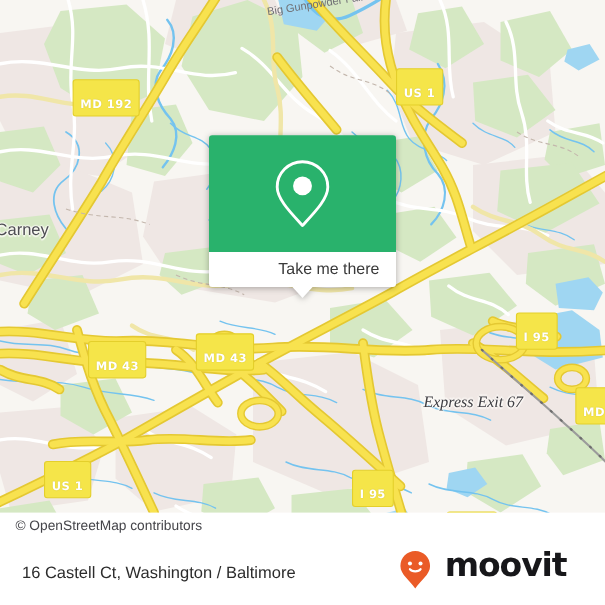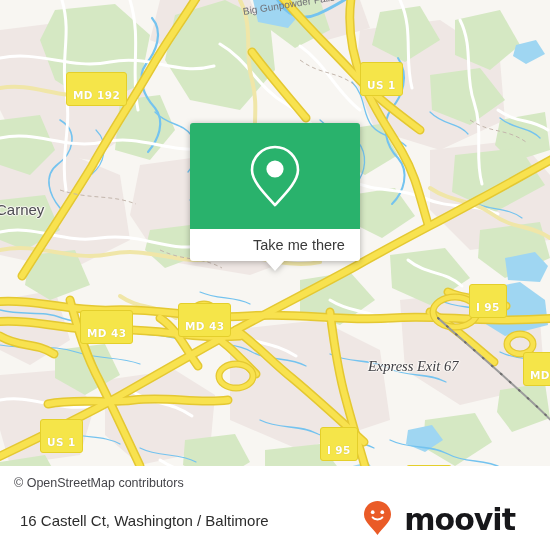--- a/index.html
+++ b/index.html
@@ -121,21 +121,21 @@
 
   
   #attribution {
     position: absolute;
     left: 0;
     top: 466px;
     width: 550px;
     height: 24px;
     background: #ffffff;
     display: flex;
-    align-items: flex-end;
+    align-items: center;
   }
   #attribution-text {
     padding-left: 14px;
     font-size: 12.5px;
     color: #45454a;
     font-family: "Liberation Sans", sans-serif;
   }
 
   
   #footer {
@@ -152,21 +152,21 @@
     padding: 0 18px 0 20px;
   }
   #footer-address {
     font-size: 15px;
     color: #2c2c2c;
     font-family: "Liberation Sans", sans-serif;
     white-space: nowrap;
   }
   #brand {
     display: flex;
-    align-items: center;
+    align-items: flex-start;
     gap: 12px;
   }
   #brand-name {
     font-family: "DejaVu Sans", sans-serif;
     font-size: 30px;
     font-weight: bold;
     color: #17171a;
     letter-spacing: -1px;
     line-height: 1;
   }
@@ -381,21 +381,21 @@
     <div class="shield" style="left:469px; top:284px;">I 95</div>
     <div class="shield" style="left:523px; top:352px;">MD</div>
     <div class="shield" style="left:40px;  top:419px;">US 1</div>
     <div class="shield" style="left:320px; top:427px;">I 95</div>
     <div class="shield" style="left:406px; top:465px;">MD 7</div>
 
     <div class="place-label" style="left:-4px; top:201px;">Carney</div>
 
     <div class="water-label" style="left:243px; top:6px; transform:rotate(-9deg); transform-origin:left center;">Big Gunpowder Falls</div>
 
-    <div class="exit-label" style="left:368px; top:358px;">Express Exit 67</div>
+    <div class="exit-label" style="left:385px; top:358px;">Express Exit 67</div>
 
     <div id="popup">
       <div id="popup-head">
         <span>
           <svg width="56" height="66" viewBox="0 0 56 66" xmlns="http://www.w3.org/2000/svg">
             <path d="M28 4 C15.3 4 5 14.3 5 27 C5 38 17 50 28 62 C39 50 51 38 51 27 C51 14.3 40.7 4 28 4 Z" fill="none" stroke="#ffffff" stroke-width="2.6" stroke-linejoin="round"></path>
             <circle cx="28" cy="26" r="8.6" fill="#ffffff"></circle>
           </svg>
         </span>
       </div>

